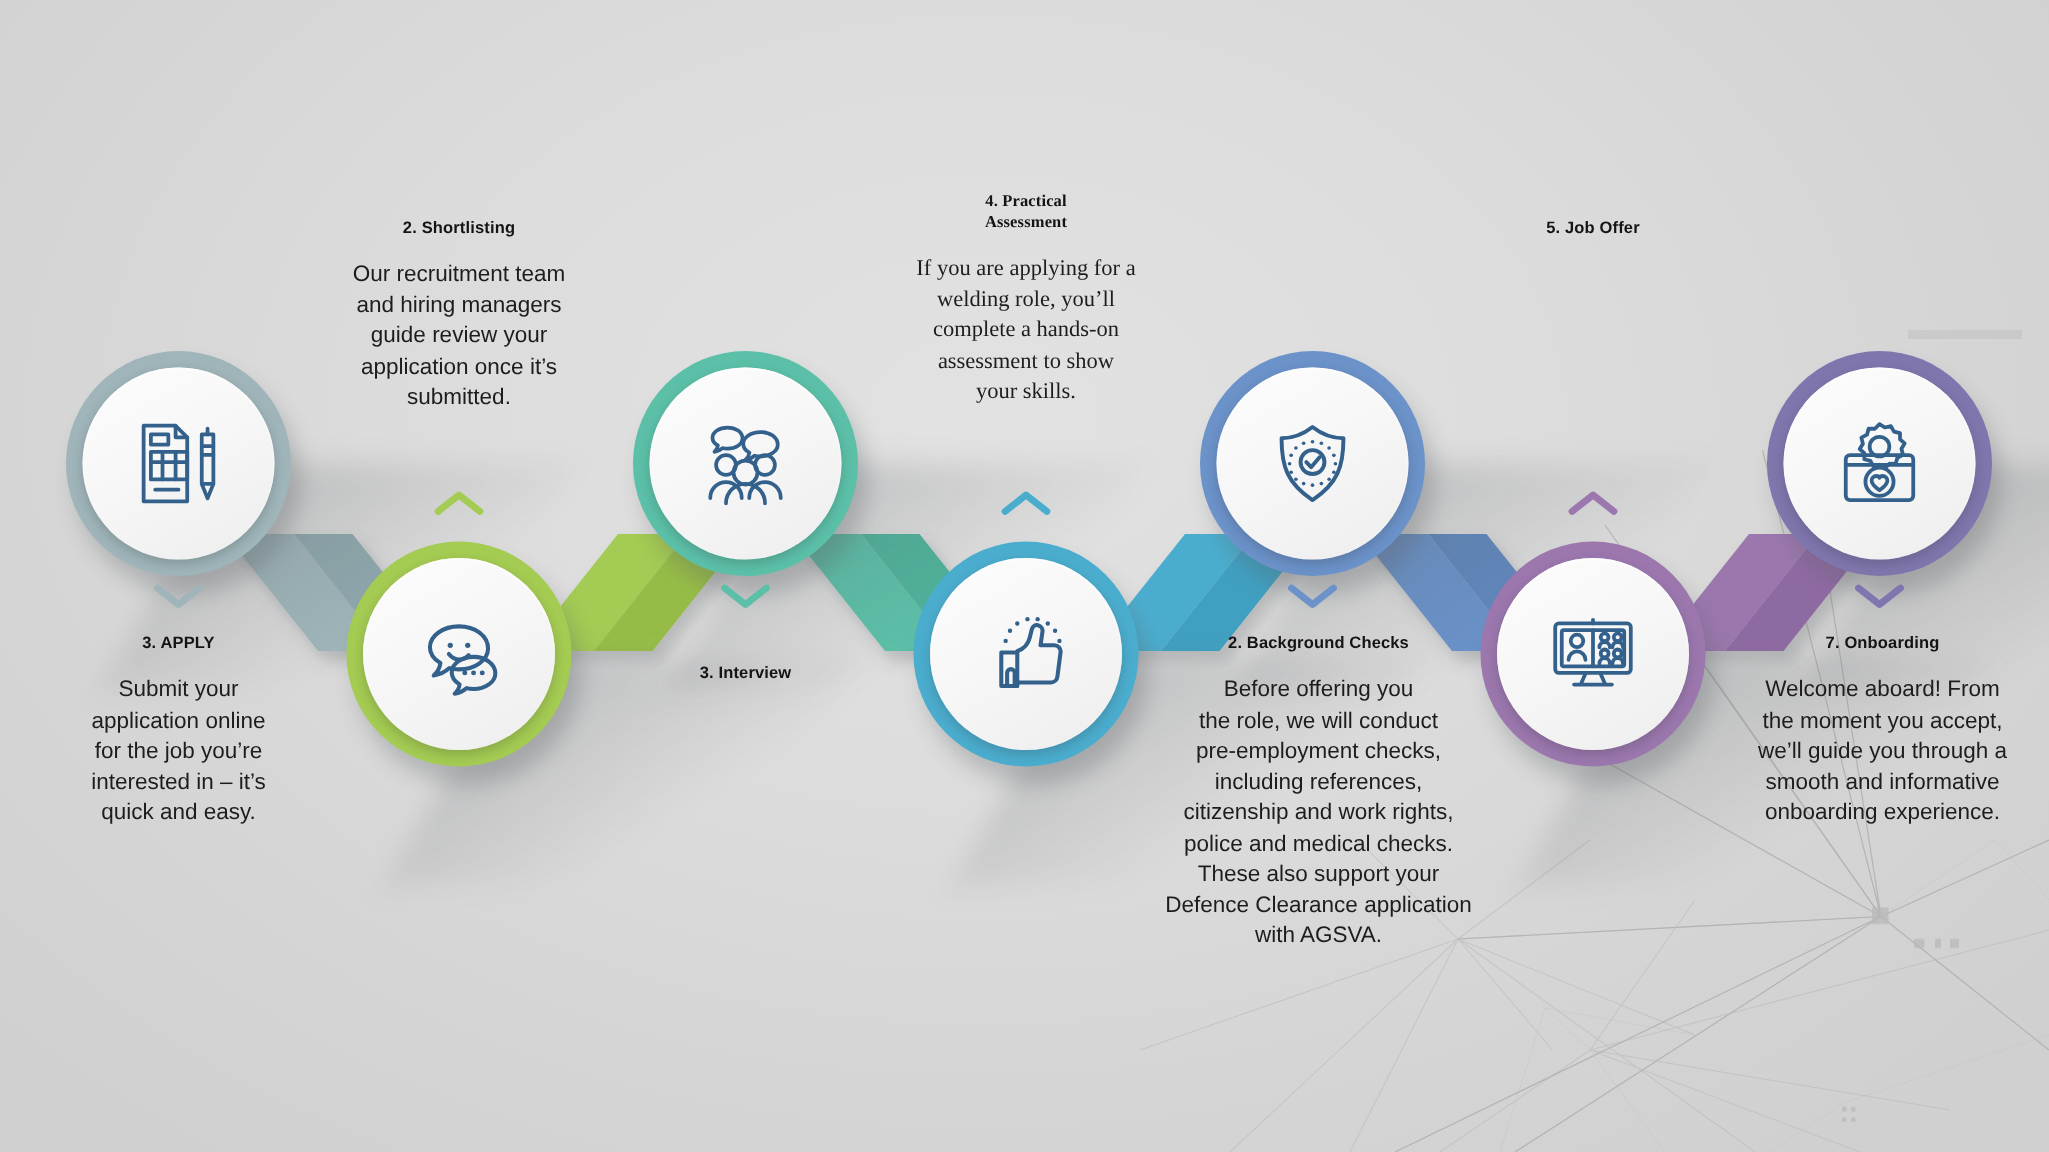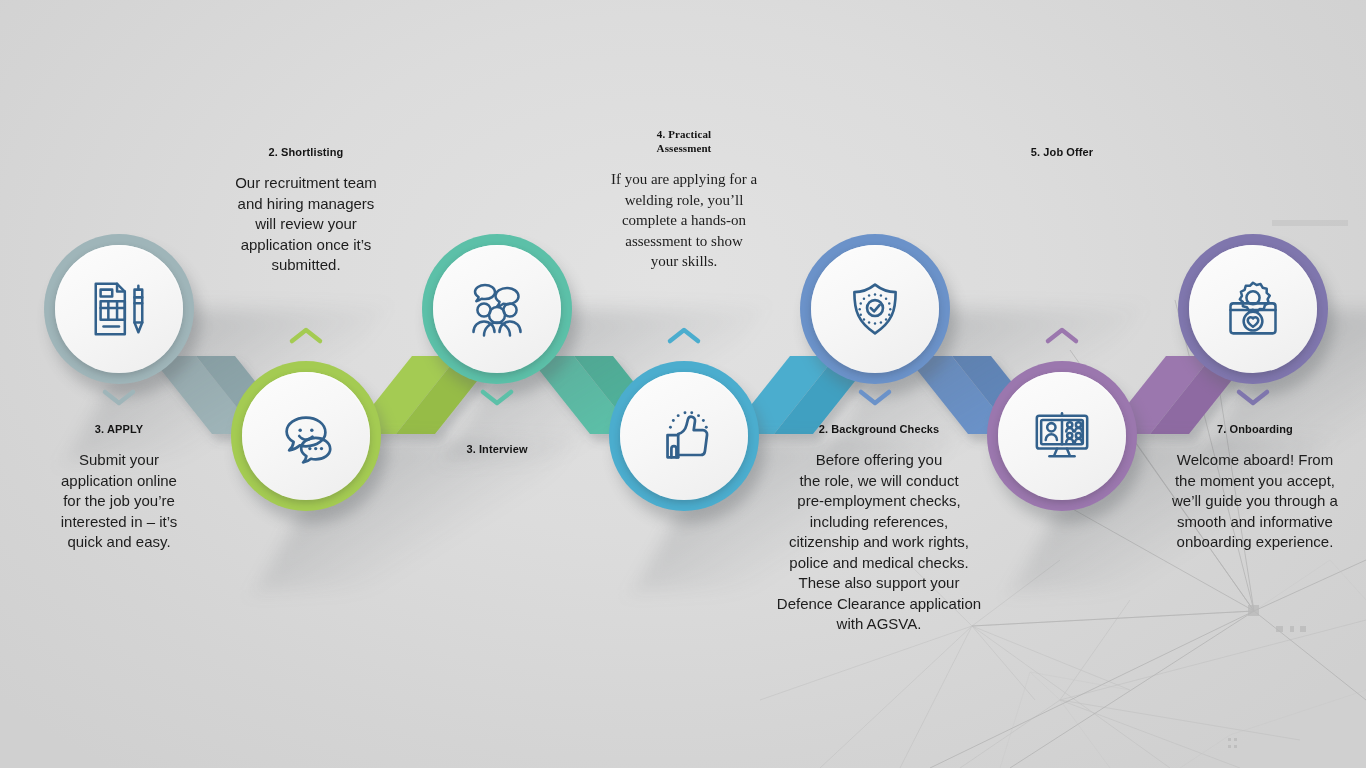--- a/index.html
+++ b/index.html
@@ -208,21 +208,21 @@
   </div>
   <div class="chev" style="left:287px;top:325px;">
     <svg width="38" height="22" viewBox="0 0 38 22" fill="none" stroke="#a4cb52" stroke-width="4.5" stroke-linecap="round" stroke-linejoin="round">
         <path d="M5 16 L19 5 L33 16"></path>
       </svg>
   </div>
   <div class="txt" style="left:196px;top:145px;width:220px;">
     <p class="ttl">2. Shortlisting</p>
     <p class="body">Our recruitment team
 and hiring managers
-will review your
+guide review your
 application once it’s
 submitted.</p>
   </div>
 
   <div class="longshade" style="left:488px;top:310px;width:230px;height:150px;transform:skewX(-30deg);"></div>
   <div class="node" style="left:422px;top:234px;">
     <div class="dropshade" style="left:6px;top:12px;width:150px;height:150px;"></div>
     <div class="ring" style="left:0;top:0;width:150px;height:150px;background:#5cc0a8;">
       <div class="inner" style="left:11px;top:11px;width:128px;height:128px;">
         <svg width="64" height="64" viewBox="0 0 64 64" fill="none" stroke="#33618c" stroke-width="2.5" stroke-linejoin="round" stroke-linecap="round">

